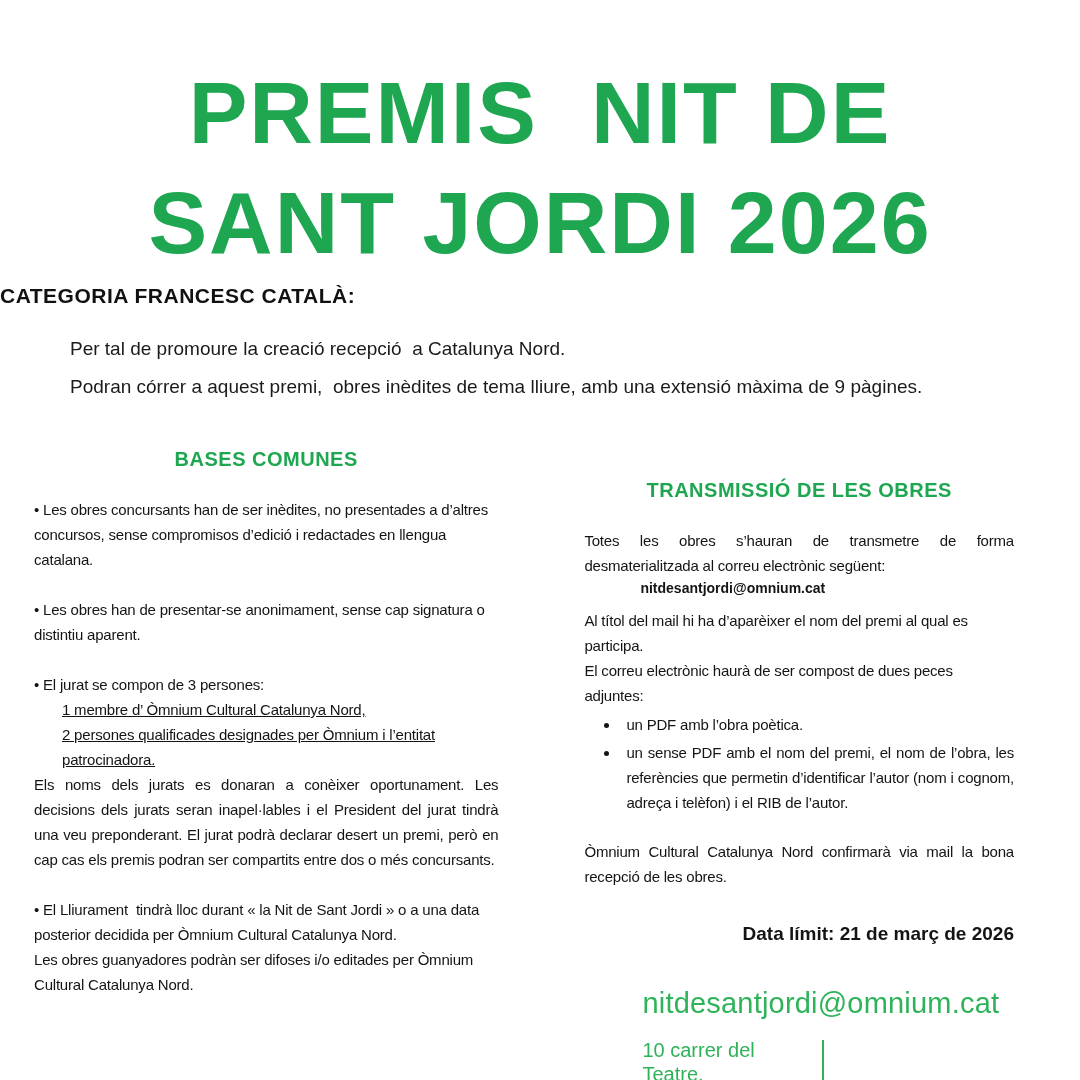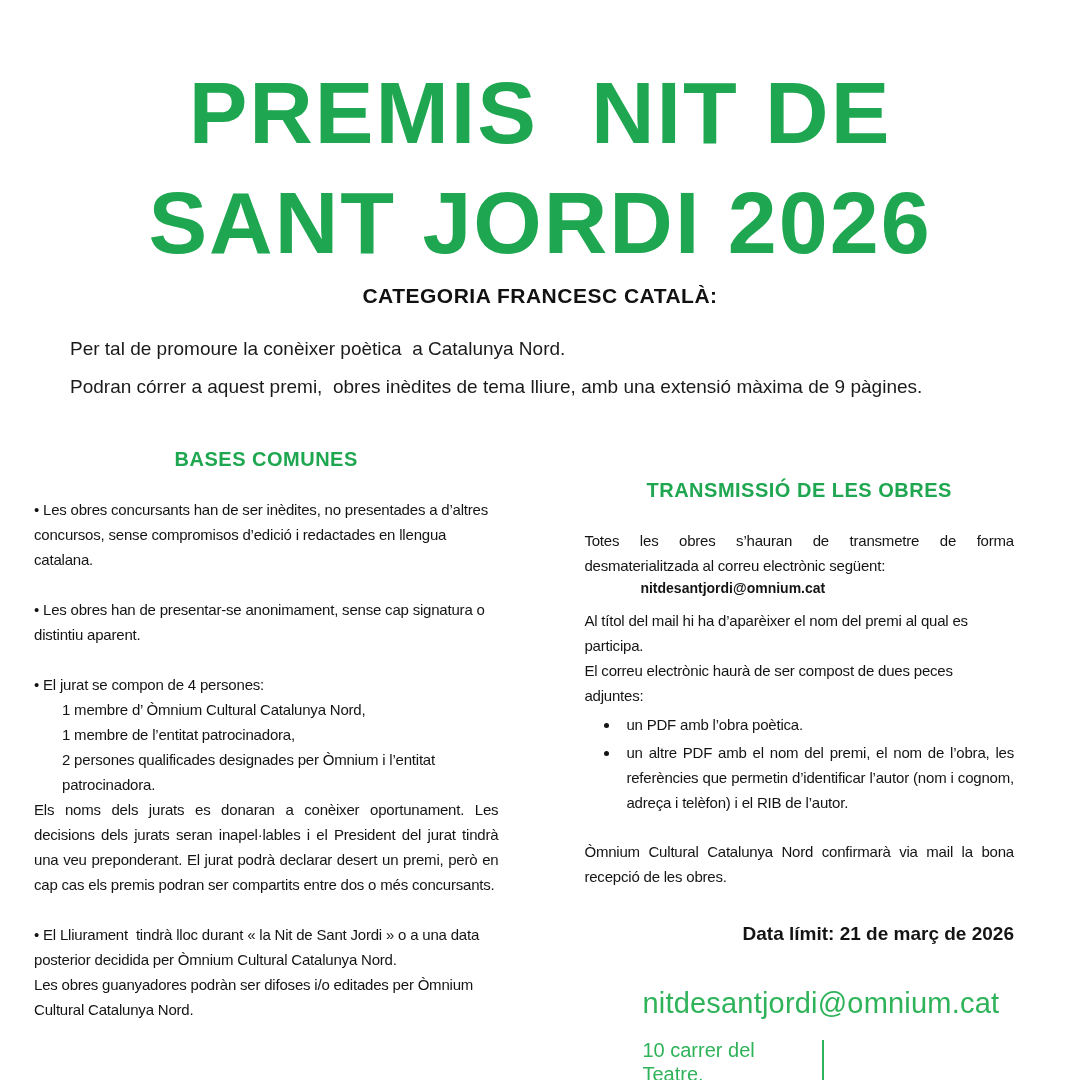--- a/index.html
+++ b/index.html
@@ -23,21 +23,20 @@
     text-align: center;
     color: #1ea750;
     font-size: 88px;
     line-height: 110px;
     font-weight: bold;
     letter-spacing: 2px;
   }
   .subtitle {
     position: absolute;
     top: 284px; left: 0; right: 0;
-    text-align: center;
     font-size: 21px;
     font-weight: bold;
     letter-spacing: 0.5px;
     color: #111;
   }
   .intro {
     position: absolute;
     top: 330px; left: 70px; right: 30px;
     font-size: 19px;
     line-height: 38px;
@@ -65,21 +64,21 @@
     letter-spacing: 0.5px;
   }
   .para {
     margin: 0 0 25px 0;
     font-size: 15px;
     line-height: 25px;
     letter-spacing: -0.2px;
   }
   .tight   { margin-bottom: 0; }
   .justify { text-align: justify; }
-  .indent  { padding-left: 28px; }
+  .indent  { padding-left: 28px; text-decoration: underline; }
 
   .email-bold {
     margin: 2px 0 12px 0;
     padding-left: 56px;
     font-size: 14px;
     font-weight: bold;
     letter-spacing: 0;
   }
   ul.bullets {
     margin: 4px 0 0 36px;
@@ -143,48 +142,47 @@
 <div class="page">
 
   <h1 class="title">
     <span class="pre">PREMIS  NIT DE</span><br>
     <span class="pre">SANT JORDI 2026</span>
   </h1>
 
   <div class="subtitle">CATEGORIA FRANCESC CATALÀ:</div>
 
   <div class="intro">
-    <p class="pre">Per tal de promoure la conèixer poètica  a Catalunya Nord.</p>
+    <p class="pre">Per tal de promoure la creació recepció  a Catalunya Nord.</p>
     <p class="pre">Podran córrer a aquest premi,  obres inèdites de tema lliure, amb una extensió màxima de 9 pàgines.</p>
   </div>
 
   <div class="columns">
 
     <section class="col-left">
       <h2 class="col-heading">BASES COMUNES</h2>
       <p class="para"> • Les obres concursants han de ser inèdites, no presentades a d’altres concursos, sense compromisos d’edició i redactades en llengua catalana.</p>
       <p class="para">• Les obres han de presentar-se anonimament, sense cap signatura o distintiu aparent.</p>
-      <p class="para tight">• El jurat se compon de 4 persones:</p>
+      <p class="para tight">• El jurat se compon de 3 persones:</p>
       <p class="para tight indent">1 membre d’ Òmnium Cultural Catalunya Nord,</p>
-      <p class="para tight indent">1 membre de l’entitat patrocinadora,</p>
       <p class="para tight indent">2 persones qualificades designades per Òmnium i l’entitat patrocinadora.</p>
       <p class="para justify">Els noms dels jurats es donaran a conèixer oportunament. Les decisions dels jurats seran inapel·lables i el President del jurat tindrà una veu preponderant. El jurat podrà declarar desert un premi, però en cap cas els premis podran ser compartits entre dos o més concursants.</p>
       <p class="para tight pre">• El Lliurament  tindrà lloc durant « la Nit de Sant Jordi » o a una data posterior decidida per Òmnium Cultural Catalunya Nord.</p>
       <p class="para tight">Les obres guanyadores podràn ser difoses i/o editades per Òmnium Cultural Catalunya Nord.</p>
     </section>
 
     <section class="col-right">
       <h2 class="col-heading">TRANSMISSIÓ DE LES OBRES</h2>
       <p class="para tight justify">Totes les obres s’hauran de transmetre de forma desmaterialitzada al correu electrònic següent:</p>
       <p class="email-bold">nitdesantjordi@omnium.cat</p>
       <p class="para tight">Al títol del mail hi ha d’aparèixer el nom del premi al qual es participa.</p>
       <p class="para tight">El correu electrònic haurà de ser compost de dues peces adjuntes:</p>
       <ul class="bullets">
         <li>un PDF amb l’obra poètica.</li>
-        <li class="justify">un altre PDF amb el nom del premi, el nom de l’obra, les referències que permetin d’identificar l’autor (nom i cognom, adreça i telèfon) i el RIB de l’autor.</li>
+        <li class="justify">un sense PDF amb el nom del premi, el nom de l’obra, les referències que permetin d’identificar l’autor (nom i cognom, adreça i telèfon) i el RIB de l’autor.</li>
       </ul>
       <p class="para tight justify confirmation">Òmnium Cultural Catalunya Nord confirmarà via mail la bona recepció de les obres.</p>
       <p class="deadline">Data límit: 21 de març de 2026</p>
 
       <div class="contact">
         <div class="contact-email">nitdesantjordi@omnium.cat</div>
         <div class="contact-cols">
           <div class="contact-address">
             <div>10 carrer del Teatre.</div>
             <div>66000 Perpinyà</div>

